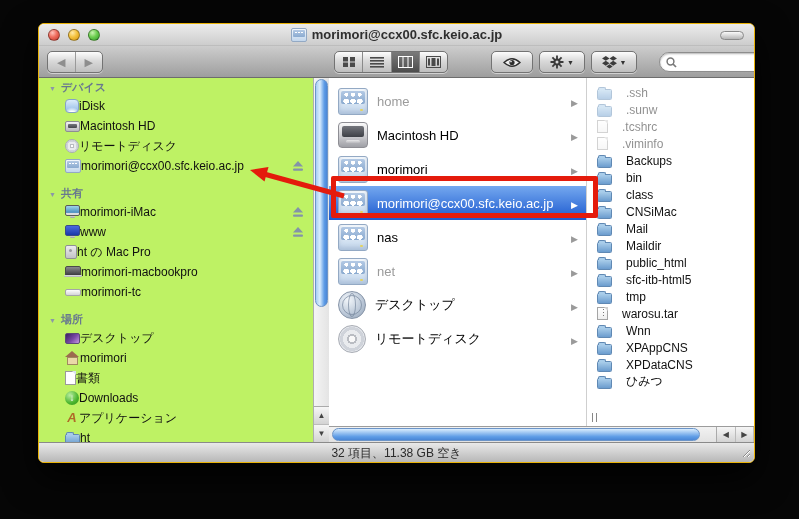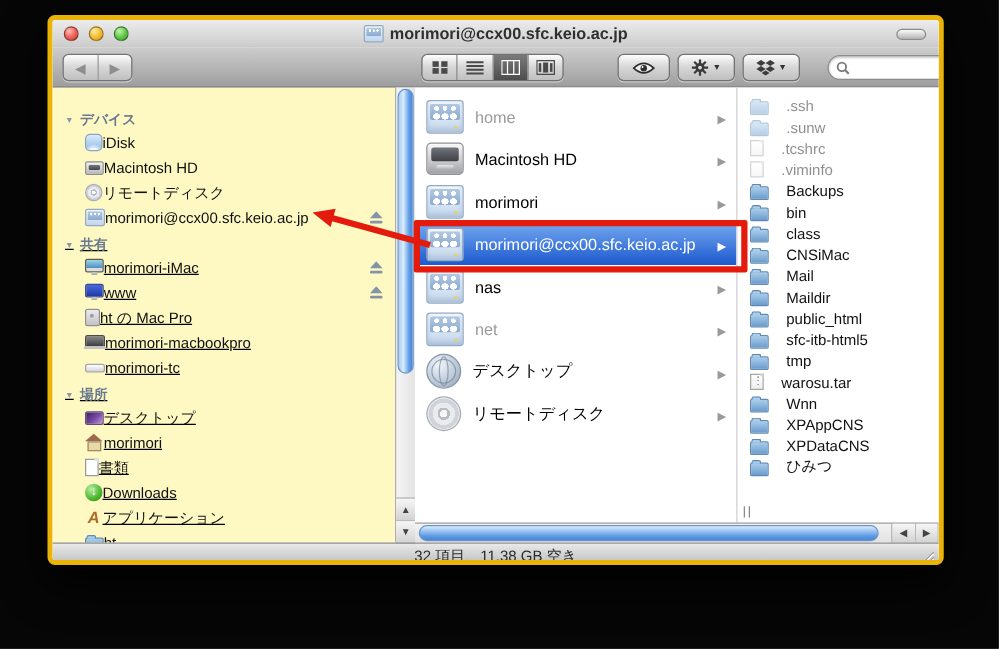--- a/index.html
+++ b/index.html
@@ -1,21 +1,21 @@
 <!DOCTYPE html>
 <html><head>
 <meta charset="utf-8">
 <style>
   * { margin:0; padding:0; box-sizing:border-box; }
   body { background:#000; font-family:"Liberation Sans","DejaVu Sans",sans-serif; }
   .stage { position:relative; width:799px; height:519px; background:#060606; overflow:hidden; }
 
   
-  .window { position:absolute; left:38px; top:12px; width:717px; height:440px;
-    border-radius:6px; overflow:hidden; background:#fff; border:4px solid #eab308;
+  .window { position:absolute; left:38px; top:23px; width:717px; height:440px;
+    border-radius:6px; overflow:hidden; background:#fff; border:1px solid #eab308;
     box-shadow:0 14px 34px rgba(0,0,0,.95); }
 
   
   .titlebar { height:22px; background:linear-gradient(#ececec,#cdcdcd); position:relative;
     display:flex; align-items:center; justify-content:center; border-bottom:1px solid #bdbdbd; }
   .lights { position:absolute; left:9px; top:5px; display:flex; gap:8px; }
   .light { width:12px; height:12px; border-radius:50%; border:1px solid rgba(0,0,0,.35); }
   .light.red { background:radial-gradient(circle at 35% 28%, #ffc2bb, #ef6d5f 45%, #c03428); }
   .light.yellow { background:radial-gradient(circle at 35% 28%, #ffeaa8, #f4c33f 45%, #d2920e); }
   .light.green { background:radial-gradient(circle at 35% 28%, #c9f3b0, #6ecf51 45%, #2f9a27); }
@@ -41,27 +41,27 @@
   .ddarrow { font-size:7px; color:#333; }
   .searchfield { position:absolute; left:620px; top:6px; width:128px; height:20px; border-radius:10px;
     background:#fff; border:1px solid #8d8d8d; box-shadow:inset 0 1px 2px rgba(0,0,0,.3);
     display:flex; align-items:center; padding:0 6px; gap:4px; }
   .searchfield input { border:none; outline:none; width:90px; font-size:11px; background:transparent; }
 
   
   .contentrow { display:flex; height:364px; }
 
   
-  .sidebar { width:274px; background:#fef9c3; padding-top:16px; overflow:hidden; }
+  .sidebar { width:274px; background:#bef264; padding-top:0; overflow:hidden; }
   .sb-h { height:18px; display:flex; align-items:center; padding-left:10px; gap:5px;
     font-size:11px; font-weight:bold; color:#68788f; }
   .sb-h .tri::after { content:"▼"; font-size:7px; color:#8b97a8; }
   .sb-row { height:20px; display:flex; align-items:center; padding-left:26px; font-size:12px; color:#101010; }
   .sb-row .lbl { white-space:nowrap; }
-  .sb-sec { margin-top:2px;text-decoration:underline; }
+  .sb-sec { margin-top:8px; }
   .eject { margin-left:auto; margin-right:9px; display:flex; }
 
   
   .vscroll { width:16px; background:linear-gradient(90deg,#f4f4f4,#e4e4e4); border-left:1px solid #aeaeae; position:relative; }
   .vthumb { position:absolute; left:1px; right:1px; top:1px; height:228px; border-radius:7px;
     border:1px solid #6b94c8; background:linear-gradient(90deg,#a8cdf2,#d9ecfd 35%,#5e9ce6 75%,#4a86d6); }
   .varrows { position:absolute; bottom:0; left:0; right:0; height:36px; border-top:1px solid #aaa; }
   .varrows .ab { height:18px; display:flex; align-items:center; justify-content:center;
     background:linear-gradient(#f6f6f6,#d3d3d3); border-bottom:1px solid #bbb; font-size:8px; color:#444; }
 

